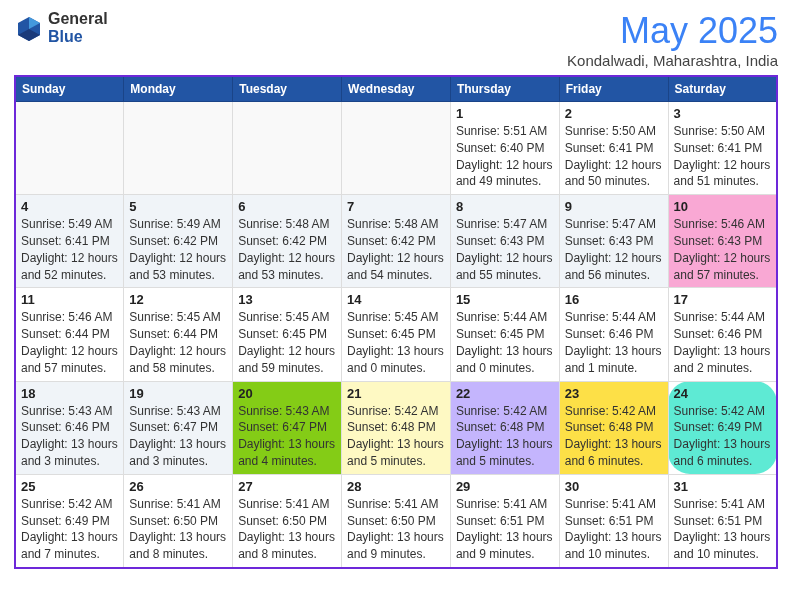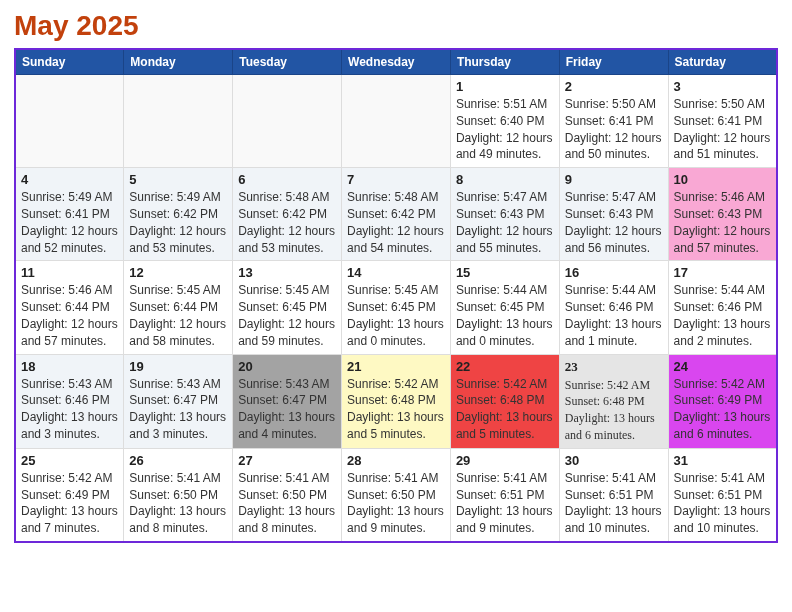--- a/index.html
+++ b/index.html
@@ -40,23 +40,23 @@
       color: #2255a4;
     }
     .logo-icon {
       width: 30px;
       height: 30px;
     }
     .title-block {
       text-align: right;
     }
     .main-title {
-      font-size: 28px;
-      font-weight: bold;
-      color: #c2410c;
+      font-size: 36px;
+      font-weight: normal;
+      color: #3b82f6;
     }
     .subtitle {
       font-size: 15px;
       color: #444;
     }
     .calendar {
       width: 100%;
       border-collapse: collapse;
       border: 2px solid #6d28d9;
     }
@@ -96,22 +96,34 @@
     }
     tr:nth-child(even) td:not(.empty) {
       
     }
   </style>
 </head>
 <body>
 
 <div class="page">
   <div class="header">
+    <div class="logo">
+      <svg class="logo-icon" viewBox="0 0 30 30">
+        <polygon points="15,4 26,10 26,22 15,28 4,22 4,10" fill="#2255a4"></polygon>
+        <polygon points="15,4 26,10 15,16" fill="#4499dd"></polygon>
+        <polygon points="15,16 26,22 15,28 4,22" fill="#1a3a7a"></polygon>
+      </svg>
+      <div class="logo-text">
+        <span class="logo-general">General</span>
+        <span class="logo-blue">Blue</span>
+      </div>
+    </div>
     <div class="title-block">
       <div class="main-title">May 2025</div>
+      <div class="subtitle">Kondalwadi, Maharashtra, India</div>
     </div>
   </div>
 
   <table class="calendar">
     <thead>
       <tr>
         <th>Sunday</th>
         <th>Monday</th>
         <th>Tuesday</th>
         <th>Wednesday</th>
@@ -258,49 +270,49 @@
 Daylight: 13 hours
 and 3 minutes.</div>
           </td>
           <td style="background: rgb(240, 244, 248);">
             <span class="day-number">19</span>
             <div class="day-info" style="white-space: pre-line;">Sunrise: 5:43 AM
 Sunset: 6:47 PM
 Daylight: 13 hours
 and 3 minutes.</div>
           </td>
-          <td style="background: #a3a3a3;">
+          <td style="background: #84cc16;">
             <span class="day-number">20</span>
             <div class="day-info" style="white-space: pre-line;">Sunrise: 5:43 AM
 Sunset: 6:47 PM
 Daylight: 13 hours
 and 4 minutes.</div>
           </td>
           <td style="background: #fef9c3;">
             <span class="day-number">21</span>
             <div class="day-info" style="white-space: pre-line;">Sunrise: 5:42 AM
 Sunset: 6:48 PM
 Daylight: 13 hours
 and 5 minutes.</div>
           </td>
-          <td style="background: #ef4444; margin-left: 44px;">
+          <td style="background: #c4b5fd; margin-left: 44px;">
             <span class="day-number">22</span>
             <div class="day-info" style="white-space: pre-line;">Sunrise: 5:42 AM
 Sunset: 6:48 PM
 Daylight: 13 hours
 and 5 minutes.</div>
           </td>
-          <td style="background: #e5e5e5; font-family: Liberation Serif, serif;">
+          <td style="background: #fde047;">
             <span class="day-number">23</span>
             <div class="day-info" style="white-space: pre-line;">Sunrise: 5:42 AM
 Sunset: 6:48 PM
 Daylight: 13 hours
 and 6 minutes.</div>
           </td>
-          <td style="background: #d946ef;">
+          <td style="background: #5eead4; border-radius: 22px;">
             <span class="day-number">24</span>
             <div class="day-info" style="white-space: pre-line;">Sunrise: 5:42 AM
 Sunset: 6:49 PM
 Daylight: 13 hours
 and 6 minutes.</div>
           </td>
         </tr>
         <tr>
           <td>
             <span class="day-number">25</span>

